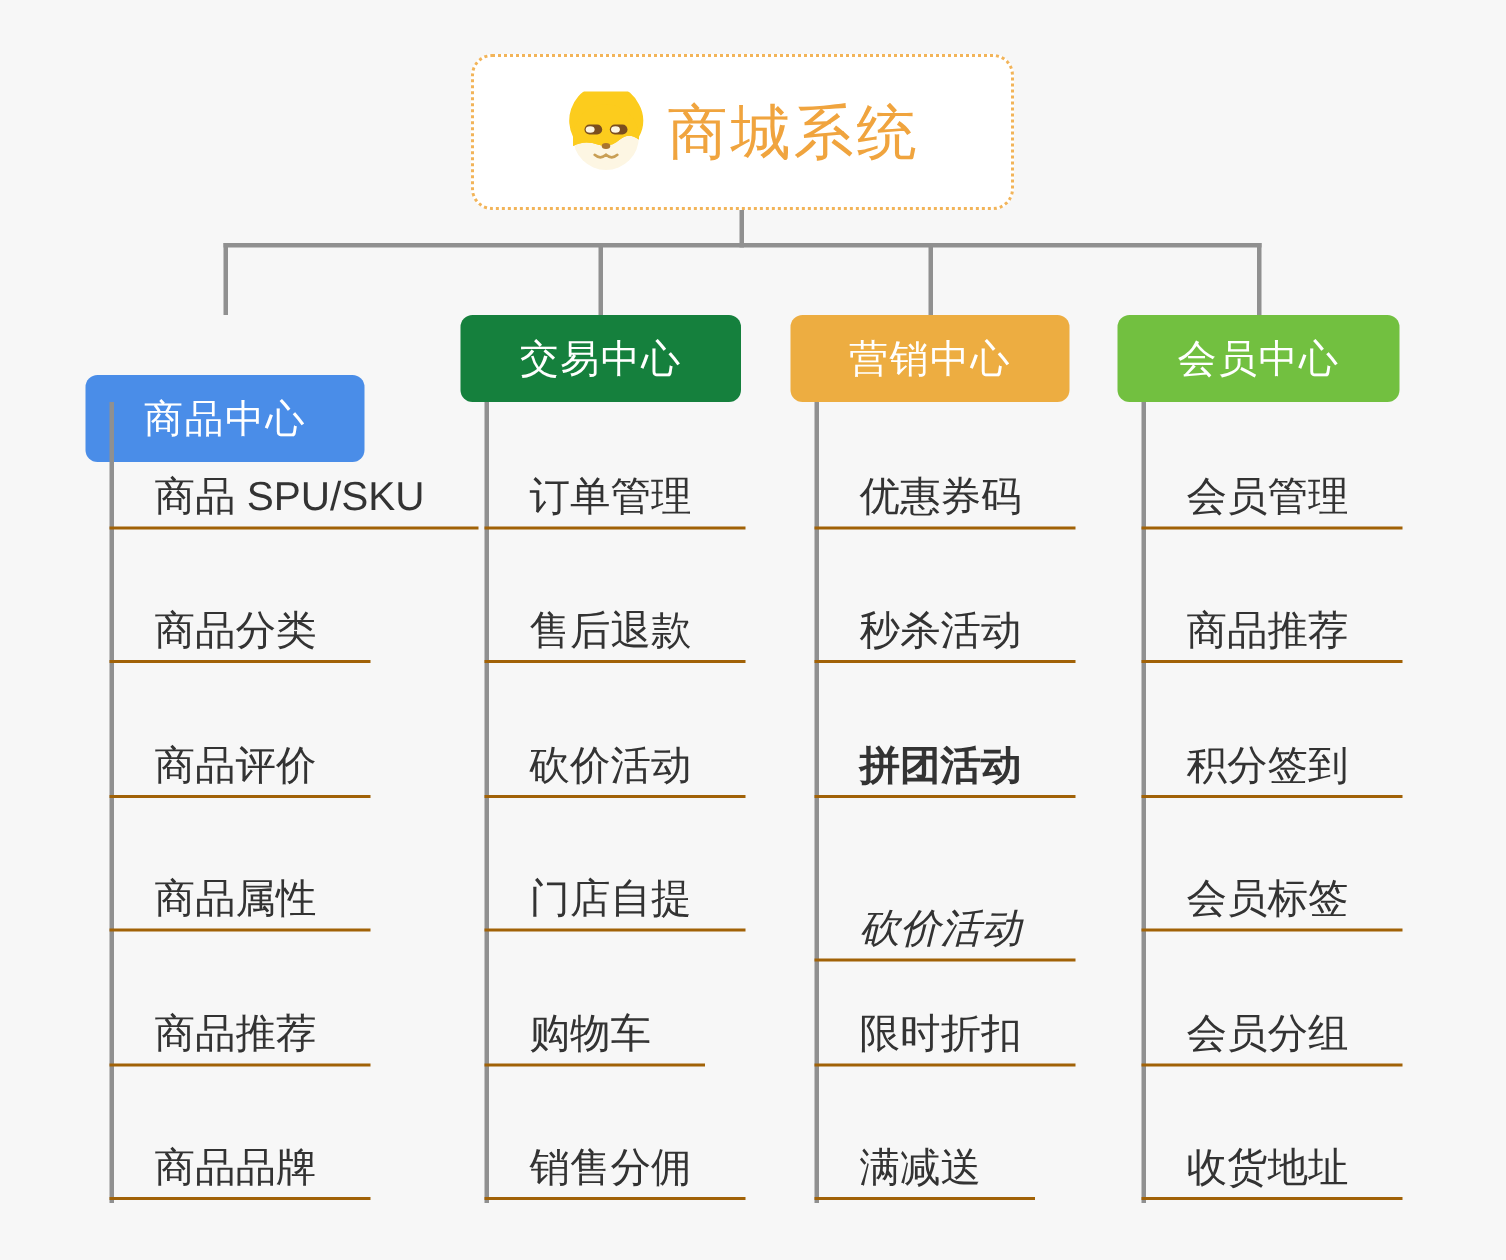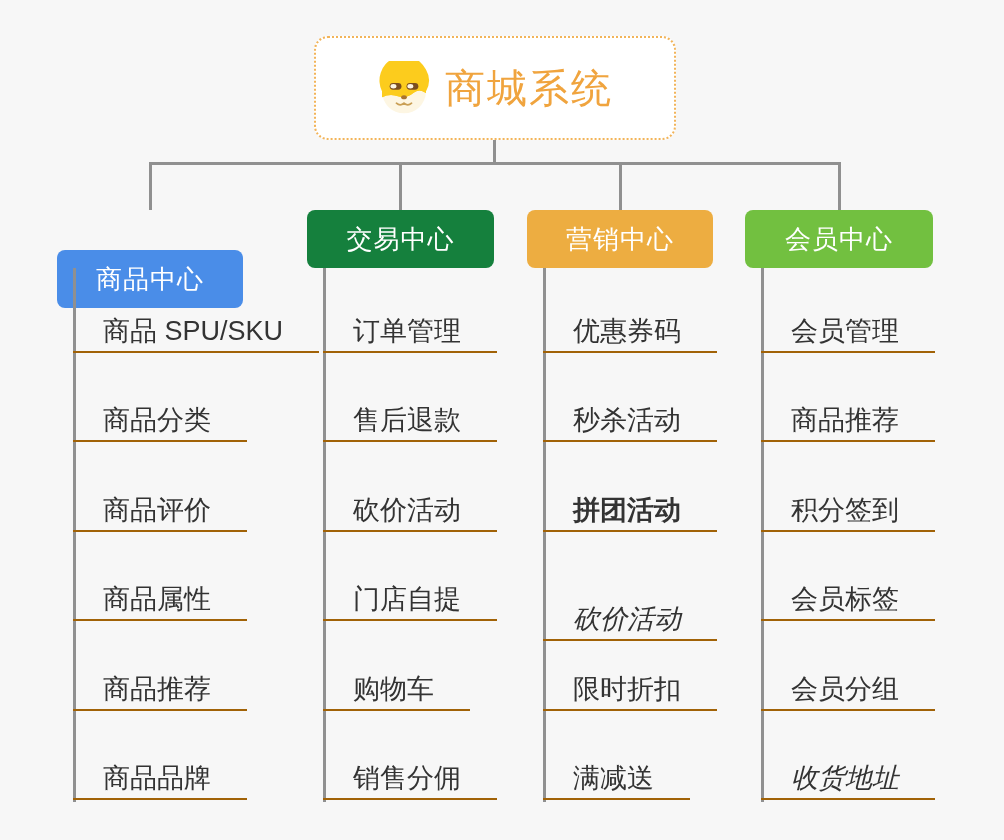--- a/index.html
+++ b/index.html
@@ -149,17 +149,17 @@
         <div class="child-item" style="top: 554px;">满减送</div>
       </div>
       <div class="branch-col" style="left: 745px; width: 188px;">
         <div class="branch-box" style="background: rgb(114, 192, 64);">会员中心</div>
         <div class="branch-trunk"></div>
         <div class="child-item" style="top: 107px;">会员管理</div>
         <div class="child-item" style="top: 196.4px;">商品推荐</div>
         <div class="child-item" style="top: 285.8px;">积分签到</div>
         <div class="child-item" style="top: 375.2px;">会员标签</div>
         <div class="child-item" style="top: 464.6px; font-family: Liberation Serif, serif;">会员分组</div>
-        <div class="child-item" style="top: 554px; font-style: italic;">收货地址</div>
+        <div class="child-item" style="top: 554px;">收货地址</div>
       </div>
     </div>
 
 </div>
 
 </body></html>

